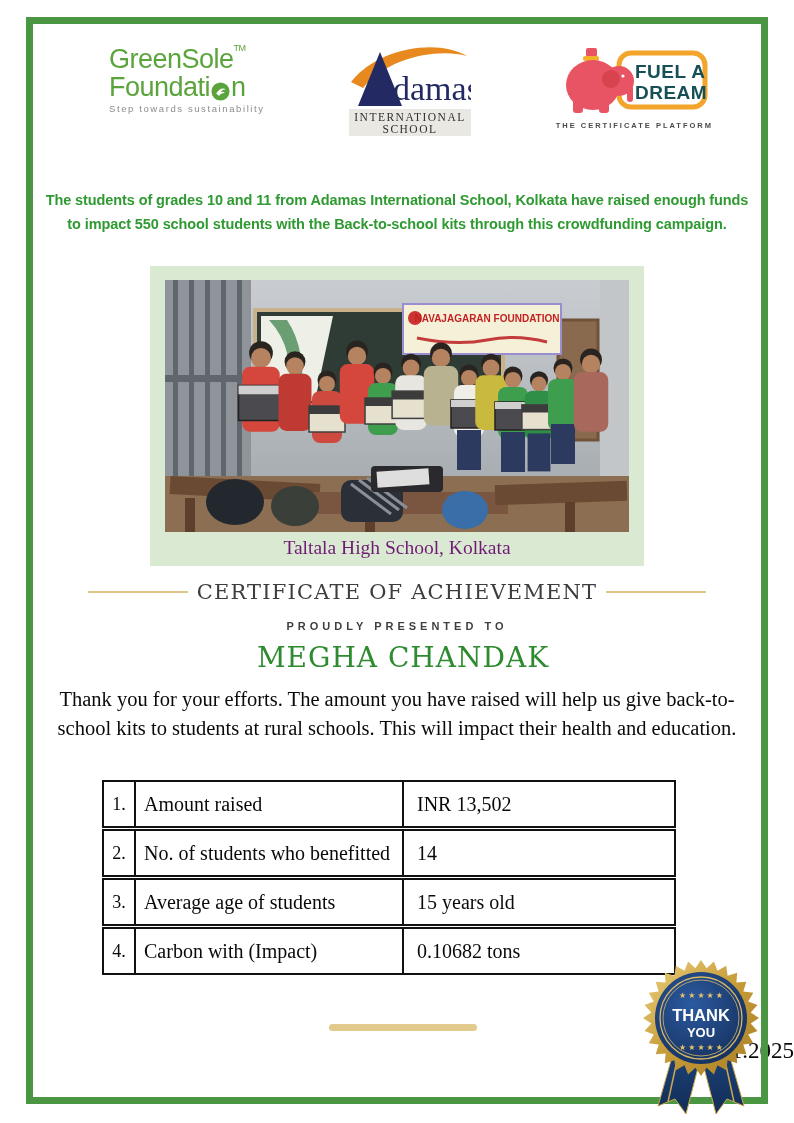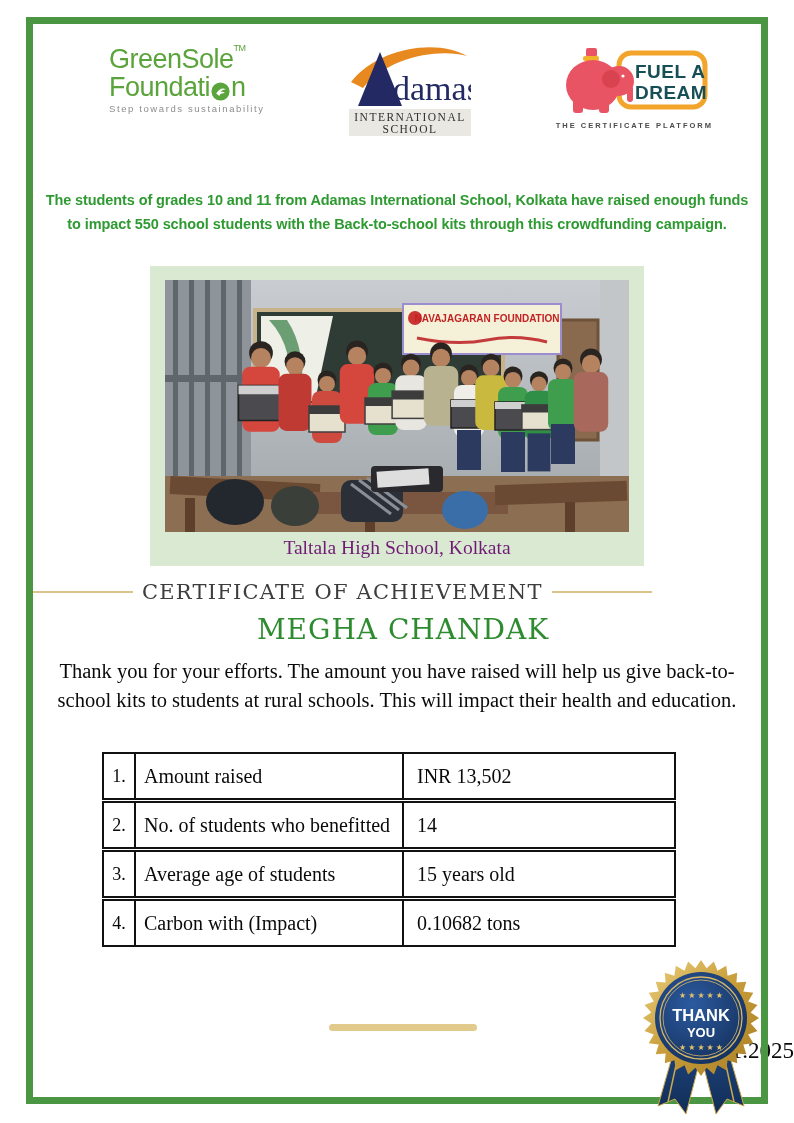--- a/index.html
+++ b/index.html
@@ -27,21 +27,21 @@
   .statement{margin-top:34px;text-align:center;color:#2f9a32;
              font-family:"Liberation Sans",sans-serif;font-weight:bold;
              font-size:14.5px;line-height:24px;letter-spacing:-0.1px;}
 
   
   .photo-frame{width:464px;margin:30px auto 0;background:#d9e9d2;padding:14px 15px 5px;}
   .photo{display:block;width:464px;height:252px;}
   .photo-caption{text-align:center;font-size:19.5px;color:#701a75;padding:5px 0 2px;}
 
   
-  .cert-title-row{margin-top:14px;display:flex;align-items:center;gap:9px;}
+  .cert-title-row{margin-top:14px;display:flex;align-items:center;justify-content:center;gap:9px;}
   .tan-line{height:2px;background:#ddc48a;flex:0 0 100px;}
   .cert-title{font-family:"DejaVu Serif",serif;font-size:21px;letter-spacing:1.2px;
               color:#3d3d3d;white-space:nowrap;}
   .presented{margin-top:16px;text-align:center;font-family:"Liberation Sans",sans-serif;
              font-size:11px;font-weight:600;letter-spacing:4px;color:#3f3f3f;}
   .awardee{margin-top:9px;text-align:center;font-family:"DejaVu Serif",serif;
            font-size:28px;letter-spacing:1px;color:#2e8b30;font-weight:500;padding-left:12px;}
   .message{margin-top:11px;text-align:center;font-size:20.5px;line-height:29px;color:#0a0a0a;
            padding:0 2px;}
 
@@ -224,20 +224,21 @@
         </g>
       </svg>
       <div class="photo-caption">Taltala High School, Kolkata</div>
     </div>
 
     <div class="cert-title-row">
       <div class="tan-line"></div>
       <div class="cert-title">CERTIFICATE OF ACHIEVEMENT</div>
       <div class="tan-line"></div>
     </div>
+    <div class="presented">PROUDLY PRESENTED TO</div>
     <div class="awardee">MEGHA CHANDAK</div>
     <div class="message">Thank you for your efforts. The amount you have raised will help us give back-to-school kits to students at rural schools. This will impact their health and education.</div>
 
     <div class="impact-table">
       <div class="t-row">
         <div class="c-num">1.</div>
         <div class="c-label">Amount raised</div>
         <div class="c-value">INR 13,502</div>
       </div>
       <div class="t-row">

